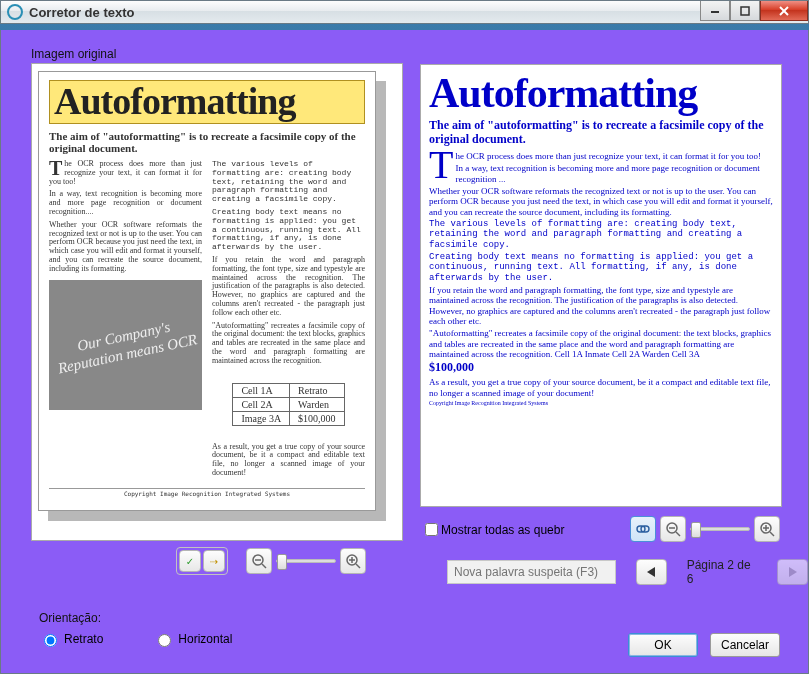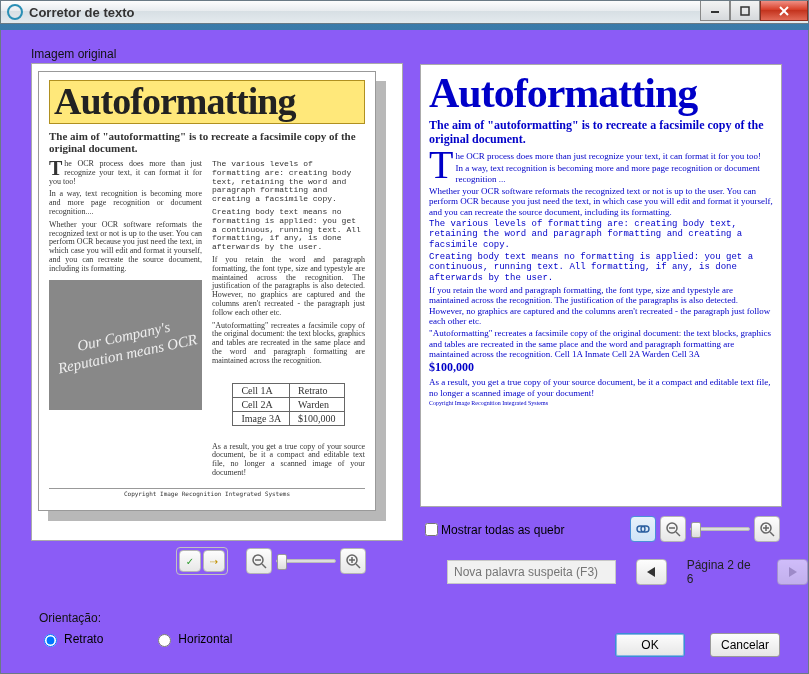--- a/index.html
+++ b/index.html
@@ -290,21 +290,21 @@
   }
   .orient-label { font-size: 12px; color: #111; margin-bottom: 6px; }
   .radios { display: flex; gap: 50px; align-items: center; margin-top:4px; }
   .radios label { font-size: 12px; display:flex; align-items:center; gap:4px; }
   
   .dlgbtns {
     position: absolute;
     right: 28px;
     bottom: 16px;
     display: flex;
-    gap: 25px;
+    gap: 12px;
   }
   .dlgbtn {
     width: 70px;
     height: 24px;
     border: 1px solid #9a9a9a;
     border-radius: 3px;
     background: linear-gradient(to bottom,#fdfdfd,#e6e6e6);
     font-size: 12px;
     cursor: pointer;
   }

